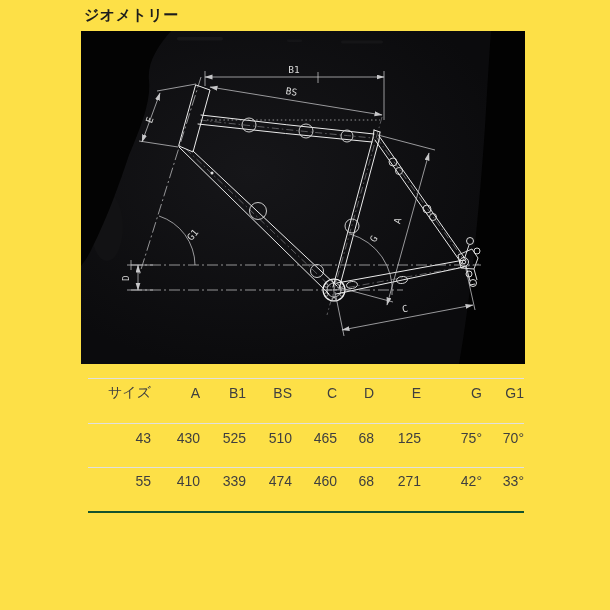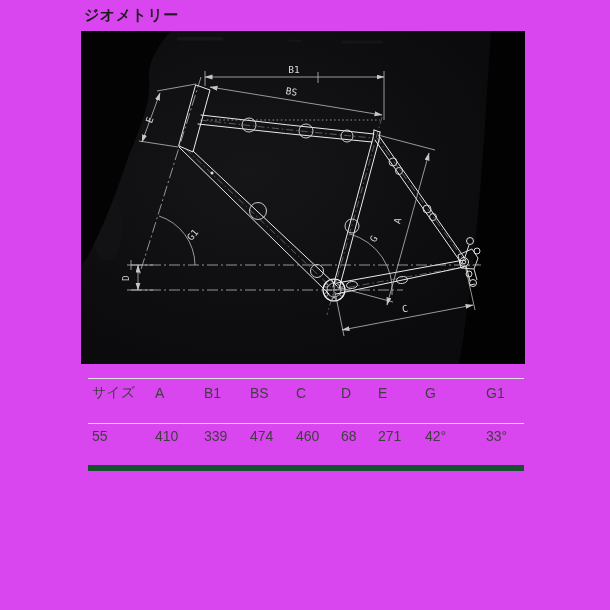--- a/index.html
+++ b/index.html
@@ -1,28 +1,28 @@
 <!DOCTYPE html>
 <html><head>
 <meta charset="utf-8">
 <style>
   html,body{margin:0;padding:0;background:#ffffff;}
-  .page{position:relative;width:610px;height:610px;background:#d946ef;overflow:hidden;
+  .page{position:relative;width:610px;height:610px;background:#fde047;overflow:hidden;
         font-family:"Liberation Sans",sans-serif;}
   .section-title{position:absolute;left:84px;top:6px;font-size:15px;font-weight:bold;
         color:#1c1c1c;letter-spacing:0.5px;}
   .diagram-wrap{position:absolute;left:81px;top:31px;width:444px;height:333px;
         background:#0b0b0d;line-height:0;}
   .geo-table{position:absolute;left:88px;top:378px;width:436px;border-collapse:collapse;
         table-layout:fixed;font-size:14px;color:#3f3f3f;}
   .geo-table thead tr{height:45px;}
   .geo-table tbody tr{height:44px;}
   .geo-table tr{border-top:1px solid #e0e0e0;}
-  .geo-table tbody tr:last-child{border-bottom:6px solid #14532d;}
-  .geo-table th,.geo-table td{font-weight:400;text-align:left;padding:0 0 16px 4px;
+  .geo-table tbody tr:last-child{border-bottom:2px solid #14532d;}
+  .geo-table th,.geo-table td{font-weight:400;text-align:right;padding:0 0 16px 4px;
         vertical-align:middle;white-space:nowrap;}
   .dimlabel{font-family:"DejaVu Sans Mono",monospace;font-size:9.5px;fill:#d9d9d9;}
 </style>
 </head>
 <body>
 
 <div class="page">
 
   <div class="section-title">ジオメトリー</div>
 
@@ -167,20 +167,31 @@
           <th>BS</th>
           <th>C</th>
           <th>D</th>
           <th>E</th>
           <th>G</th>
           <th>G1</th>
         </tr>
     </thead>
     <tbody>
         <tr>
+          <td>43</td>
+          <td>430</td>
+          <td>525</td>
+          <td>510</td>
+          <td>465</td>
+          <td>68</td>
+          <td>125</td>
+          <td>75°</td>
+          <td>70°</td>
+        </tr>
+        <tr>
           <td>55</td>
           <td>410</td>
           <td>339</td>
           <td>474</td>
           <td>460</td>
           <td>68</td>
           <td>271</td>
           <td>42°</td>
           <td>33°</td>
         </tr>

